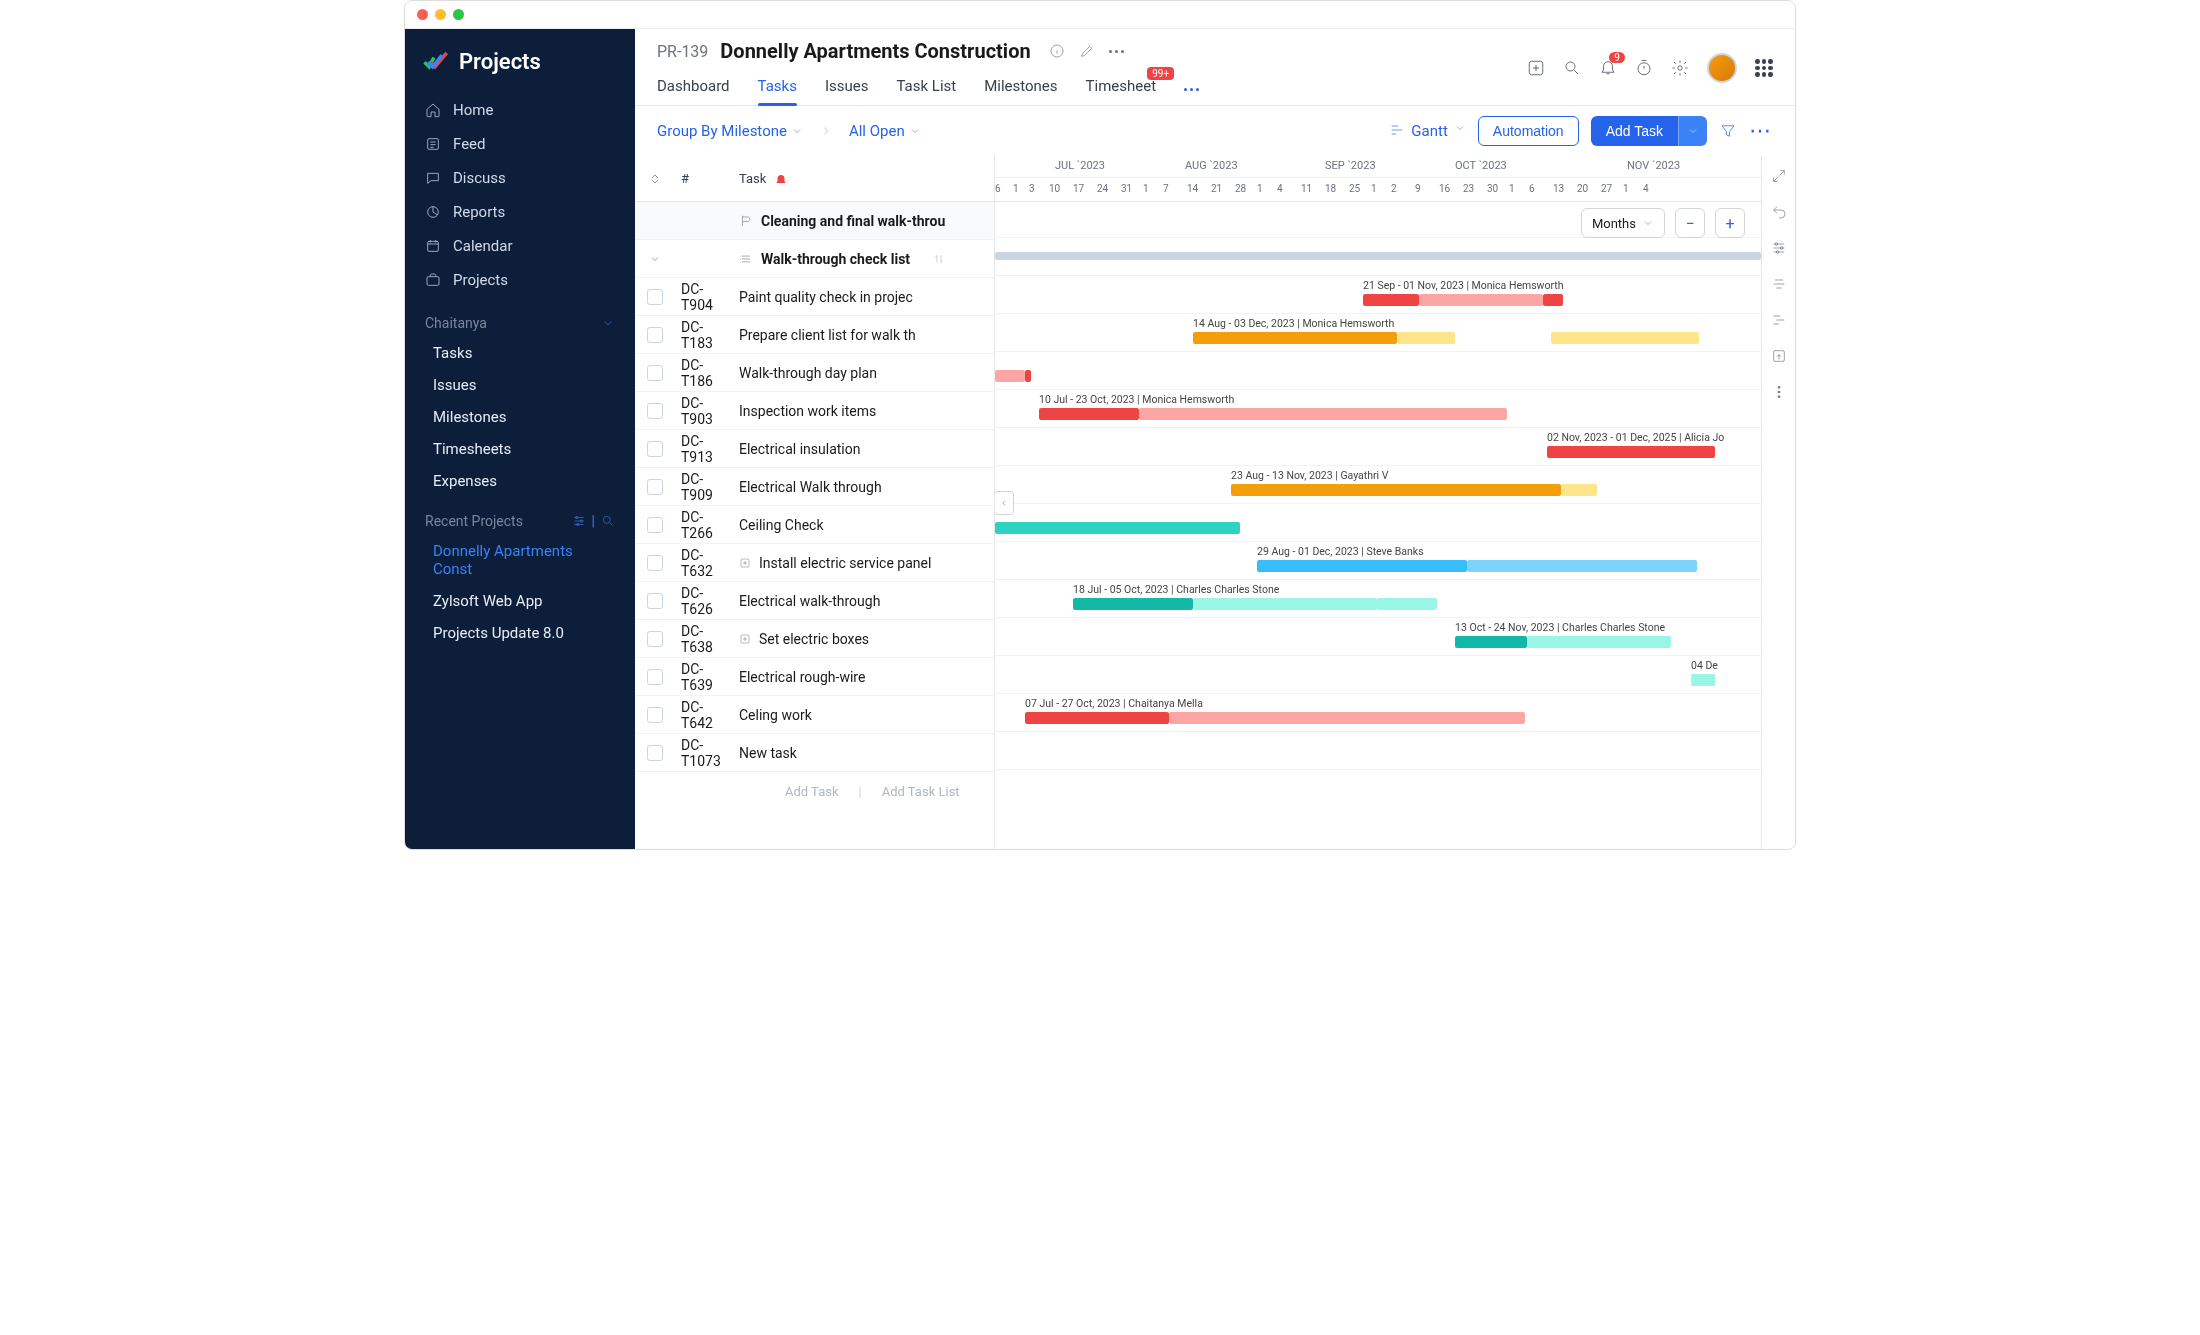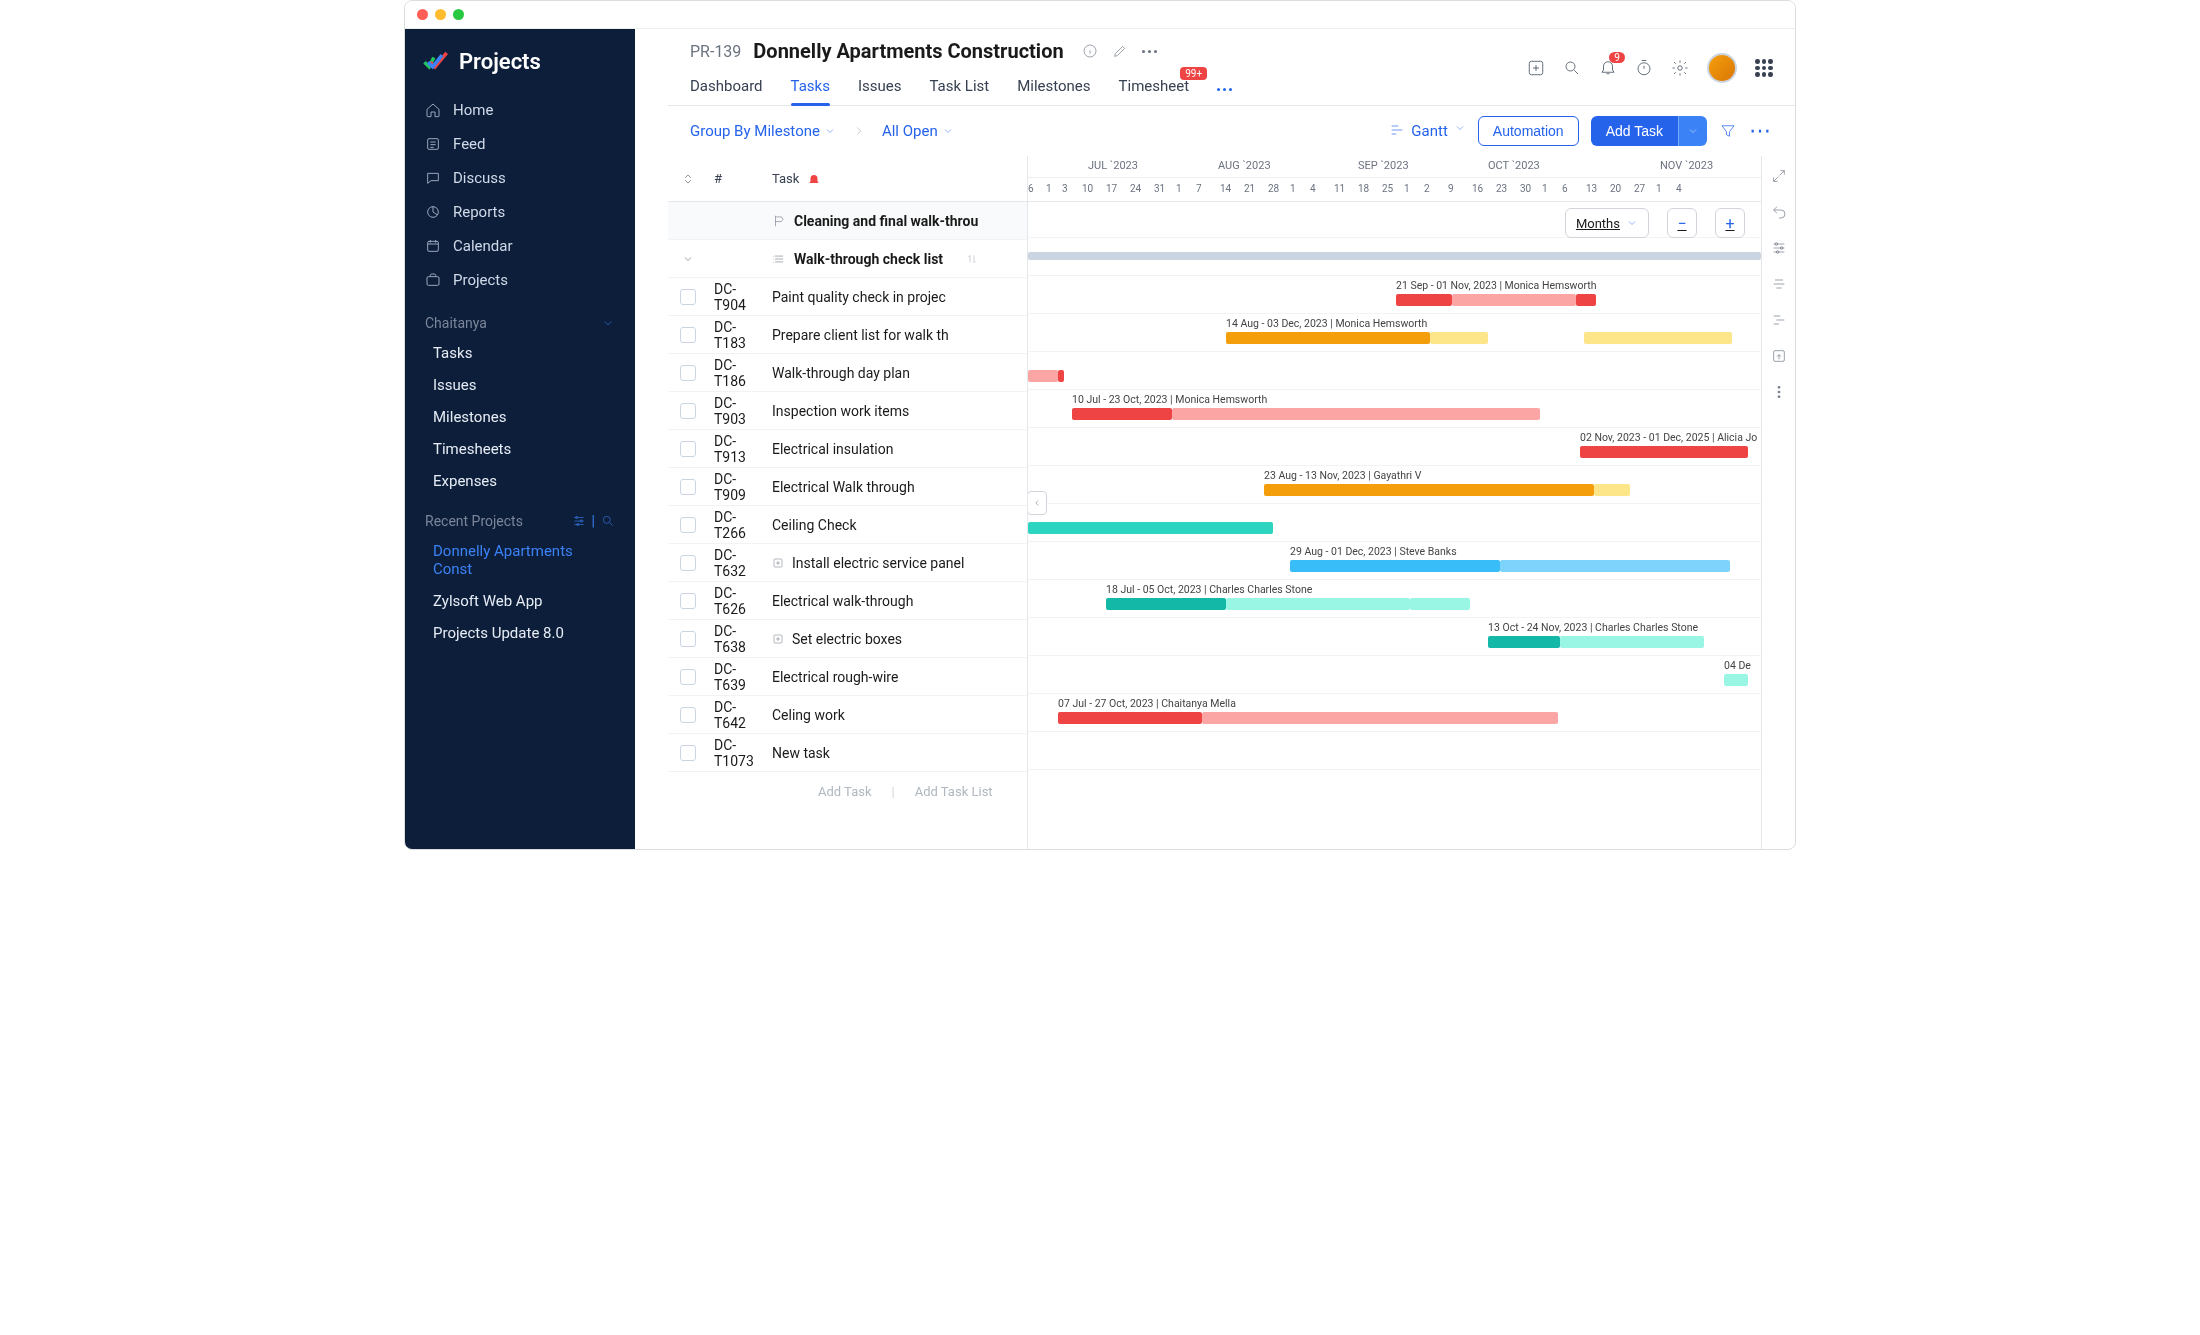--- a/index.html
+++ b/index.html
@@ -18,21 +18,21 @@
 .nav-section { padding: 4px 0; }
 .nav-item { display: flex; align-items: center; gap: 12px; padding: 8px 20px; cursor: pointer; color: #d0d9e8; }
 .nav-item .icon { width: 16px; height: 16px; fill: none; stroke: #9aa7bd; stroke-width: 1.5; }
 .section-header { display: flex; align-items: center; justify-content: space-between; padding: 14px 20px 6px; color: #7a8599; font-size: 14px; }
 .section-header.small { padding-top: 16px; font-size: 14px; }
 .sub-item { padding: 7px 20px 7px 28px; cursor: pointer; color: #e6ecf5; font-size: 15px; }
 .sub-item.active { color: #3b82f6; }
 .chev { width: 14px; height: 14px; stroke: #3b82f6; fill: none; }
 .recent-icons { display: flex; gap: 6px; align-items: center; }
 .recent-icons svg { width: 14px; height: 14px; stroke: #3b82f6; fill: none; }
-.main { flex: 1; display: flex; flex-direction: column; overflow: hidden; margin-left: 33px; }
+.main { flex: 1; display: flex; flex-direction: column; overflow: hidden; }
 .topbar { display: flex; padding: 10px 22px 0; justify-content: space-between; border-bottom: 1px solid #e5e7eb; }
 .topbar-left { display: flex; flex-direction: column; gap: 2px; }
 .project-title-row { display: flex; align-items: center; gap: 12px; }
 .pcode { color: #6b7280; font-size: 16px; }
 .ptitle { font-size: 20px; font-weight: 700; }
 .inline-icons { display: flex; gap: 14px; align-items: center; margin-left: 6px; }
 .inline-icons svg, .inline-icons .dots { width: 16px; height: 16px; stroke: #6b7280; fill: none; }
 .tabs { display: flex; gap: 28px; margin-top: 4px; }
 .tab { padding: 8px 0 10px; cursor: pointer; font-size: 15px; color: #374151; position: relative; }
 .tab.active { color: #2563eb; }
@@ -73,21 +73,21 @@
 .gantt { flex:1; position:relative; overflow:hidden; }
 .timeline-head { height:46px; border-bottom:1px solid #e5e7eb; position:relative; }
 .month-row { height:22px; display:flex; border-bottom:1px solid #eee; font-size:11px; color:#6b7280; }
 .month-row .m { position:absolute; top:3px; }
 .day-row { height:24px; position:relative; font-size:10px; color:#6b7280; }
 .day-row .d { position:absolute; top:5px; }
 .gantt-body { position:relative; }
 .grow { height:38px; border-bottom:1px solid #f1f3f5; position:relative; }
 .bar { position:absolute; height:12px; top:18px; border-radius:2px; }
 .bar-label { position:absolute; top:3px; font-size:10.5px; color:#444; white-space:nowrap; }
-.ctrl-float { position:absolute; top:52px; right:16px; display:flex; gap:18px; z-index:5;text-decoration:underline; }
+.ctrl-float { position:absolute; top:52px; right:16px; display:flex; gap:10px; z-index:5; }
 .ctrl-float .sel { border:1px solid #d1d5db; border-radius:6px; padding:5px 10px; display:flex; align-items:center; gap:6px; font-size:13px; cursor:pointer; background:#fff; }
 .ctrl-float .sq { border:1px solid #d1d5db; border-radius:6px; width:30px; height:30px; display:flex; align-items:center; justify-content:center; cursor:pointer; background:#fff; color:#2563eb; font-size:16px; }
 .collapse-handle { position:absolute; left:-1px; top:335px; width:20px; height:24px; border:1px solid #d1d5db; border-radius:4px; background:#fff; display:flex; align-items:center; justify-content:center; cursor:pointer; z-index:6; }
 .right-rail { width:34px; border-left:1px solid #e5e7eb; display:flex; flex-direction:column; align-items:center; gap:20px; padding-top:12px; }
 .right-rail svg { width:16px; height:16px; stroke:#6b7280; fill:none; cursor:pointer; }
 .row-footer { display:flex; height:38px; align-items:center; font-size:13px; color:#b0b7c0; padding-left:150px; gap:20px;}
 .dots3 { display:inline-flex; gap:3px; }
 .dots3 span{ width:3px; height:3px; border-radius:50%; background:#6b7280; }
 .bell-red { fill:#ef4444; stroke:none; width:14px; height:14px; }
 </style>

